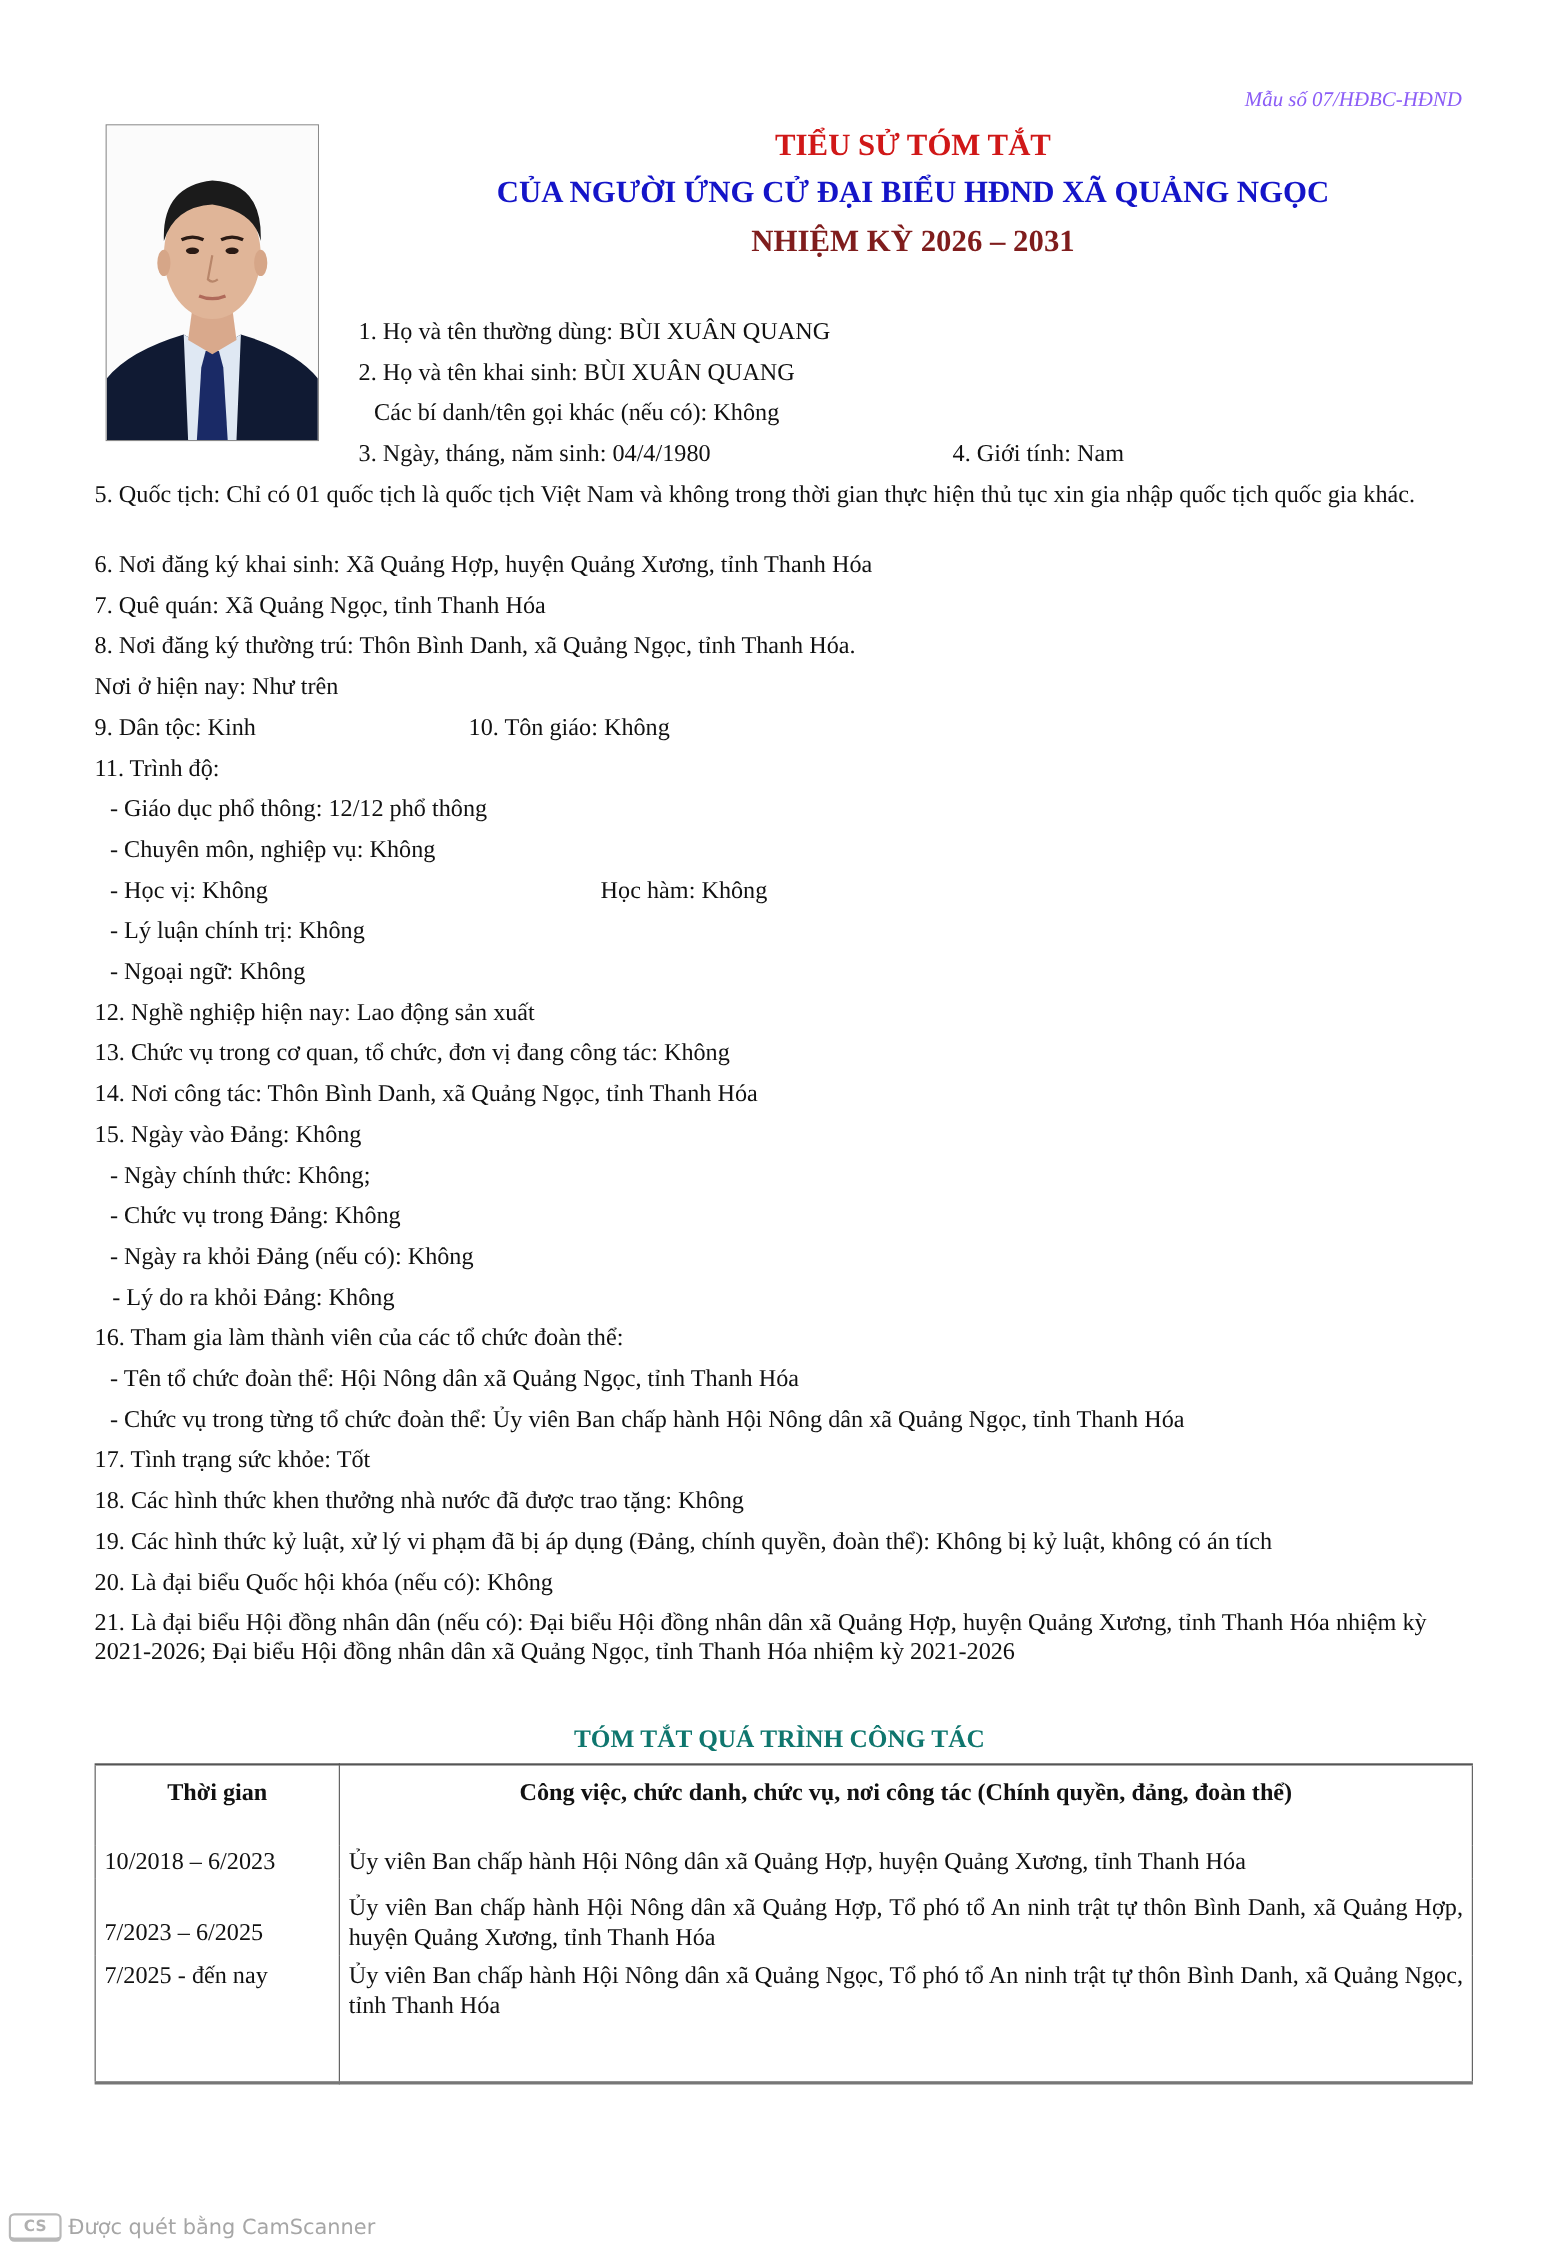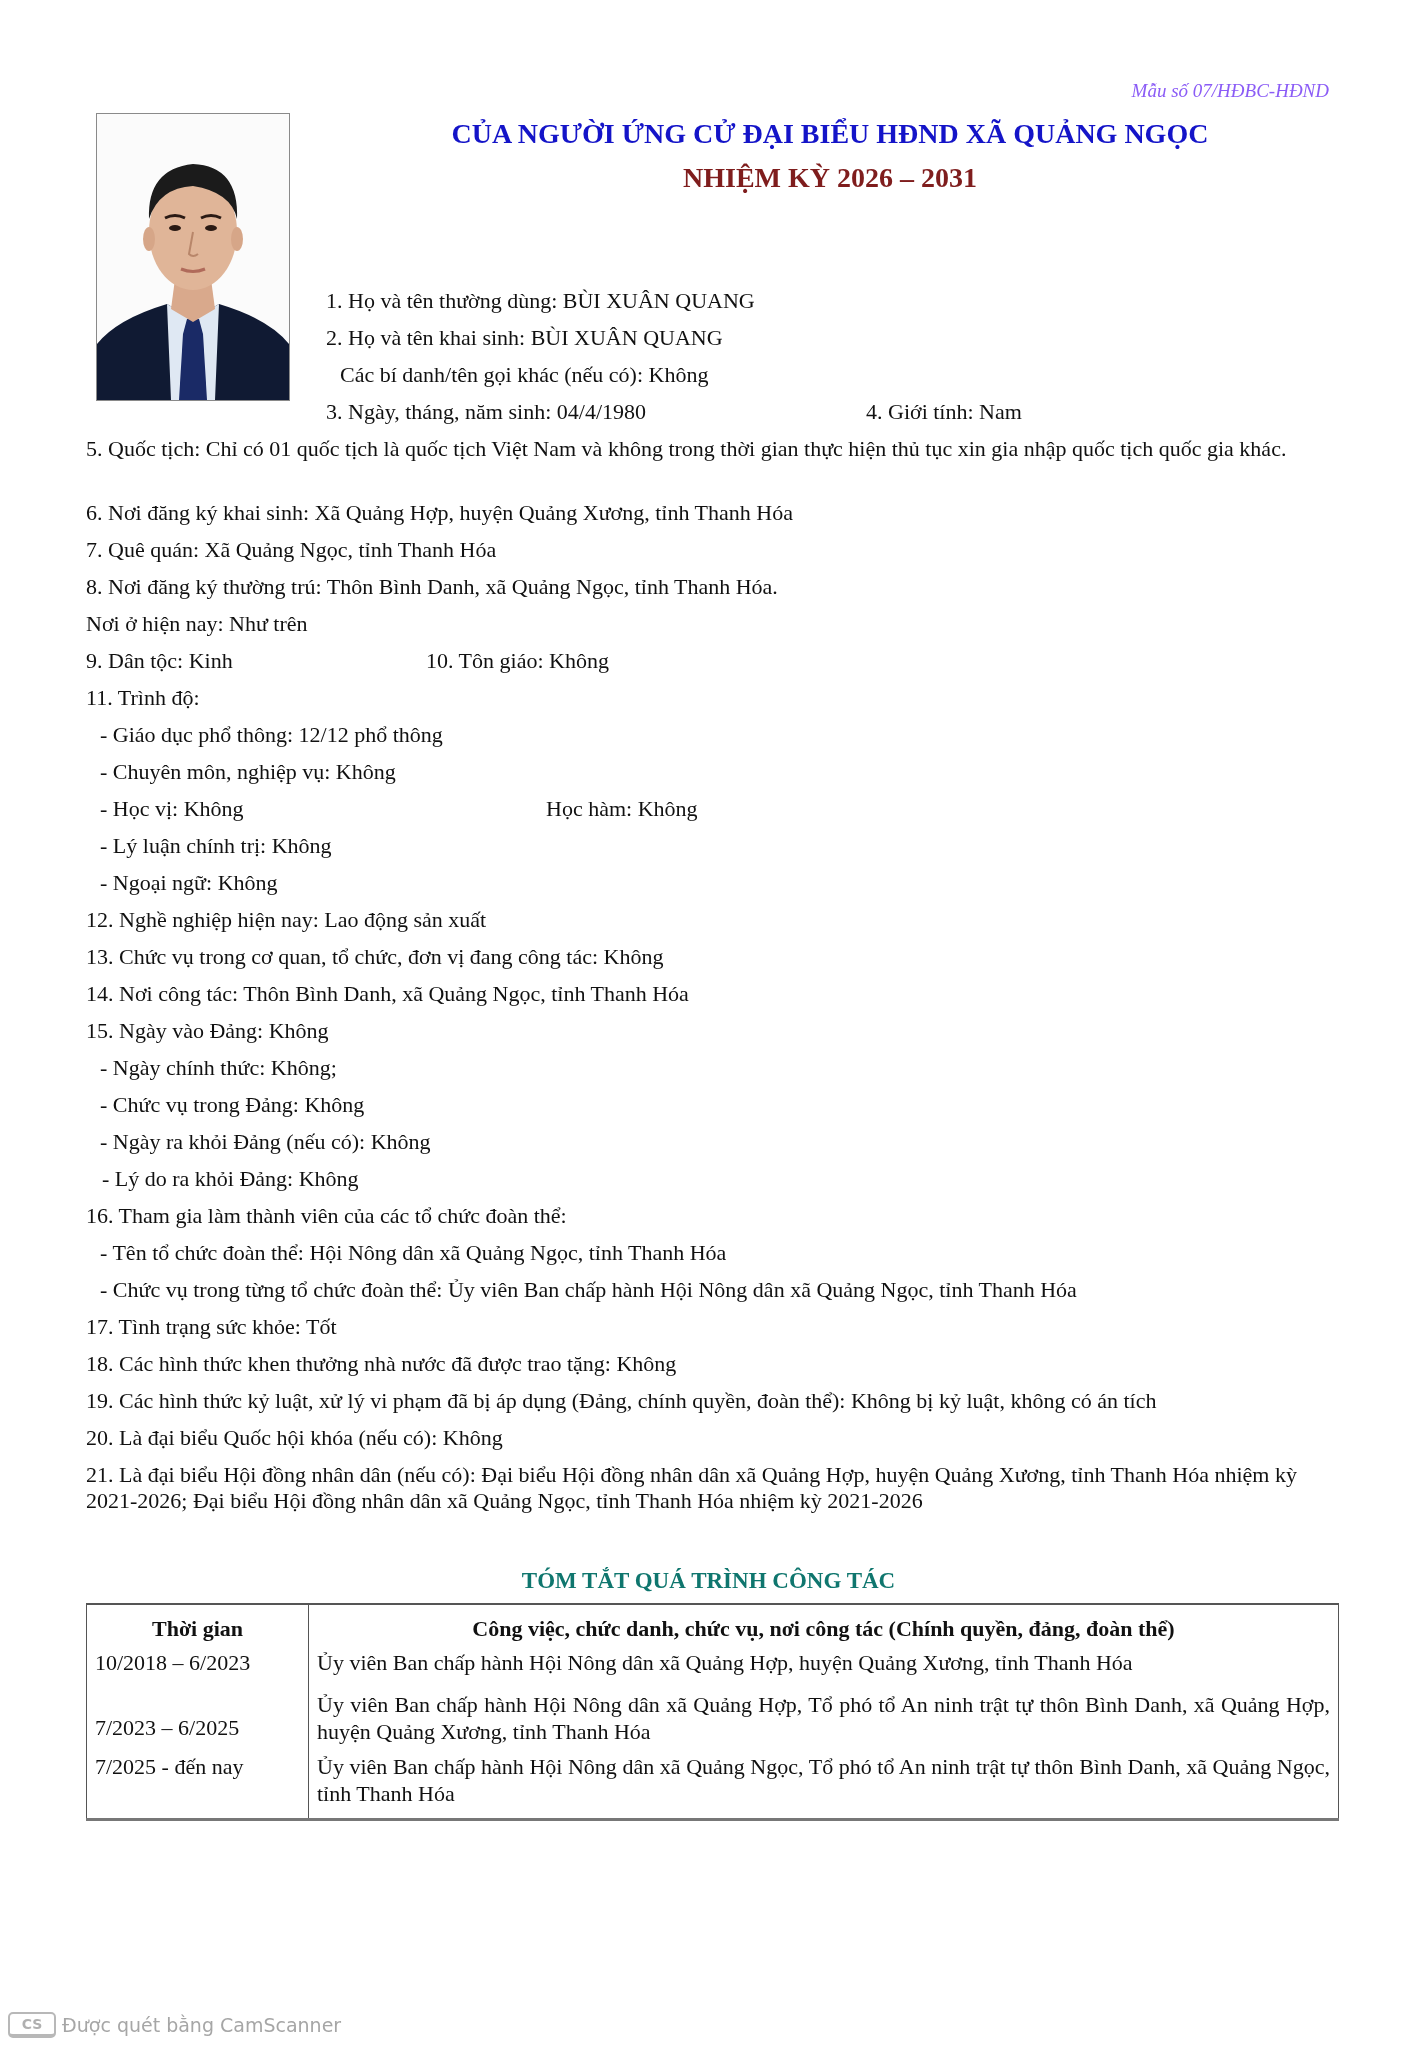--- a/index.html
+++ b/index.html
@@ -20,21 +20,21 @@
   .title-1 { color: #d01818; font-size: 28px; line-height: 42px; }
   .title-2 { color: #1414c8; font-size: 28px; line-height: 44px; }
   .title-3 { color: #7f1d1d; font-size: 28px; line-height: 44px; }
   .line { font-size: 22px; line-height: 26px; white-space: nowrap; }
   .wrap { white-space: normal; }
   .section-title {
     top: 1568px; left: 0; width: 1417px; text-align: center;
     color: #0f766e; font-weight: bold; font-size: 23px;
   }
   table.history {
-    position: absolute; left: 86px; top: 1603px; width: 1253px; height: 218px;
+    position: absolute; left: 86px; top: 1603px; width: 1253px; height: 292px;
     border-collapse: collapse; font-size: 22px; line-height: 27px;
   }
   table.history td, table.history th {
     border-left: 1.5px solid #555; border-right: 1.5px solid #555;
     vertical-align: top; padding: 0 8px;
   }
   table.history { border-top: 2px solid #555; border-bottom: 3px solid #777; }
   table.history th { font-weight: bold; text-align: center; padding-top: 10px; }
   table.history td.time { width: 205px; text-align: left; }
   table.history td.desc { text-align: justify; }
@@ -77,20 +77,21 @@
     <ellipse cx="114" cy="114" rx="6" ry="3" fill="#2a1a14"></ellipse>
     <path d="M68 104 Q78 99 88 104" stroke="#2a1a14" stroke-width="3" fill="none"></path>
     <path d="M104 104 Q114 99 124 104" stroke="#2a1a14" stroke-width="3" fill="none"></path>
 
     <path d="M96 118 L92 140 Q96 144 101 140" stroke="#b8866a" stroke-width="2" fill="none"></path>
     <path d="M84 155 Q96 160 108 155" stroke="#b06a5a" stroke-width="3" fill="none"></path>
   </svg>
 </div>
 
 <div class="abs title-block">
+  <div class="title-1">TIỂU SỬ TÓM TẮT</div>
   <div class="title-2">CỦA NGƯỜI ỨNG CỬ ĐẠI BIỂU HĐND XÃ QUẢNG NGỌC</div>
   <div class="title-3">NHIỆM KỲ 2026 – 2031</div>
 </div>
 
 <div class="abs line" style="left:326px;top:288px;">1. Họ và tên thường dùng: BÙI XUÂN QUANG</div>
 <div class="abs line" style="left:326px;top:325px;">2. Họ và tên khai sinh: BÙI XUÂN QUANG</div>
 <div class="abs line" style="left:340px;top:362px;">Các bí danh/tên gọi khác (nếu có): Không</div>
 <div class="abs line" style="left:326px;top:399px;">3. Ngày, tháng, năm sinh: 04/4/1980</div>
 <div class="abs line" style="left:866px;top:399px;">4. Giới tính: Nam</div>
 

